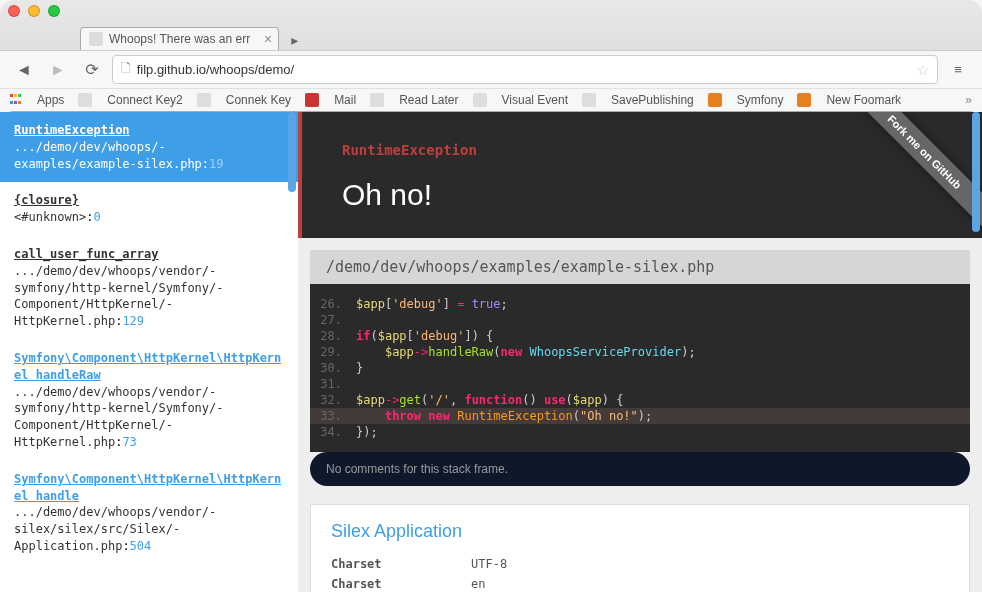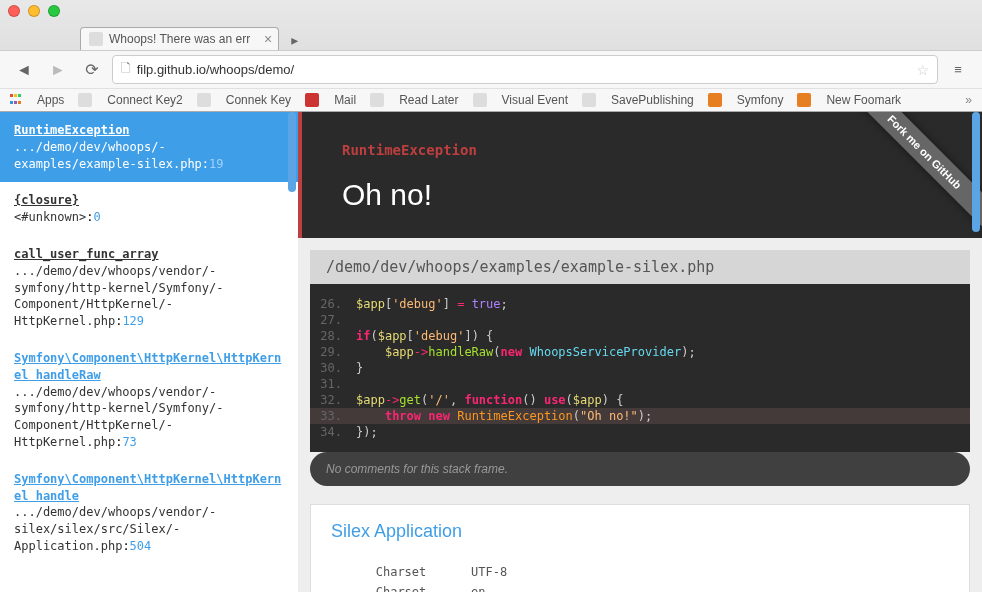--- a/index.html
+++ b/index.html
@@ -1,19 +1,19 @@
 <!DOCTYPE html>
 <html><head>
   <meta charset="utf-8">
   <style>
     * { margin: 0; padding: 0; box-sizing: border-box; }
     body { font-family: -apple-system, "Helvetica Neue", Arial, sans-serif; font-size: 13px; background: #f5f5f5; }
     
     
-    .browser-chrome { background: linear-gradient(#e8e8e8, #d6d6d6); border-bottom: 1px solid #aaa; }
+    .browser-chrome { background: linear-gradient(#e8e8e8, #d6d6d6); border-bottom: 1px solid #aaa; border-radius: 14px; }
     .title-bar { height: 22px; display: flex; align-items: center; padding: 0 8px; }
     .traffic-lights { display: flex; gap: 8px; margin-right: 12px; }
     .light { width: 12px; height: 12px; border-radius: 50%; border: 0.5px solid rgba(0,0,0,0.2); }
     .light.red { background: #ff5f57; }
     .light.yellow { background: #febc2e; }
     .light.green { background: #28c840; }
     
     .tab-bar { display: flex; align-items: flex-end; padding: 4px 12px 0 80px; height: 28px; }
     .tab { background: #f7f7f7; border: 1px solid #aaa; border-bottom: none; border-radius: 4px 4px 0 0; padding: 4px 28px 4px 8px; display: flex; align-items: center; gap: 6px; font-size: 12px; color: #555; position: relative; min-width: 180px; max-width: 200px; white-space: nowrap; overflow: hidden; text-overflow: ellipsis; }
     .tab-icon { width: 14px; height: 14px; background: #ddd; border-radius: 2px; flex-shrink: 0; }
@@ -76,26 +76,26 @@
     .tok-var { color: #e6db74; }
     .tok-str { color: #fdba74; }
     .tok-kw { color: #f92672; font-weight: bold; }
     .tok-bool { color: #ae81ff; }
     .tok-func { color: #a6e22e; }
     .tok-class { color: #66d9ef; }
     .tok-plain { color: #ccc; }
     .tok-red { color: #f92672; }
     .tok-orange { color: #fd971f; }
     
-    .comments-bar { background: #404040; color: #999; font-style: italic; font-size: 12px; padding: 10px 16px; margin: 0 12px; border-radius: 17px; }
+    .comments-bar { background: #0f172a; color: #999; font-size: 12px; padding: 10px 16px; margin: 0 12px; border-radius: 17px; }
     
     .env-section { background: #fff; margin: 18px 12px; padding: 16px 20px; border: 1px solid #ddd; }
-    .env-title { color: #3f9ee8; font-size: 18px; font-weight: normal; margin-bottom: 20px; font-family: "Helvetica Neue", Arial, sans-serif; }
+    .env-title { color: #3f9ee8; font-size: 18px; font-weight: normal; margin-bottom: 12px; font-family: "Helvetica Neue", Arial, sans-serif; }
     .env-row { display: flex; font-family: Menlo, Consolas, monospace; font-size: 12px; padding: 3px 0; color: #555; }
-    .env-key { width: 140px; font-weight: normal; text-align: center; }
+    .env-key { width: 140px; font-weight: bold; }
   </style>
 </head>
 <body>
 
 <div class="browser-chrome">
   <div class="title-bar">
     <div class="traffic-lights">
       <div class="light red"></div>
       <div class="light yellow"></div>
       <div class="light green"></div>

